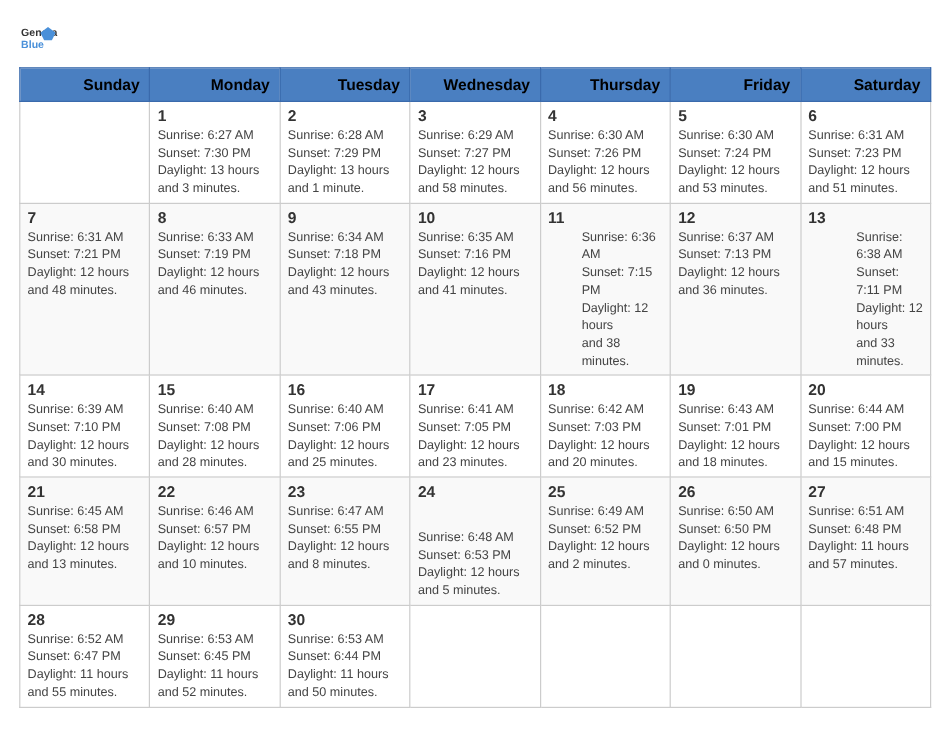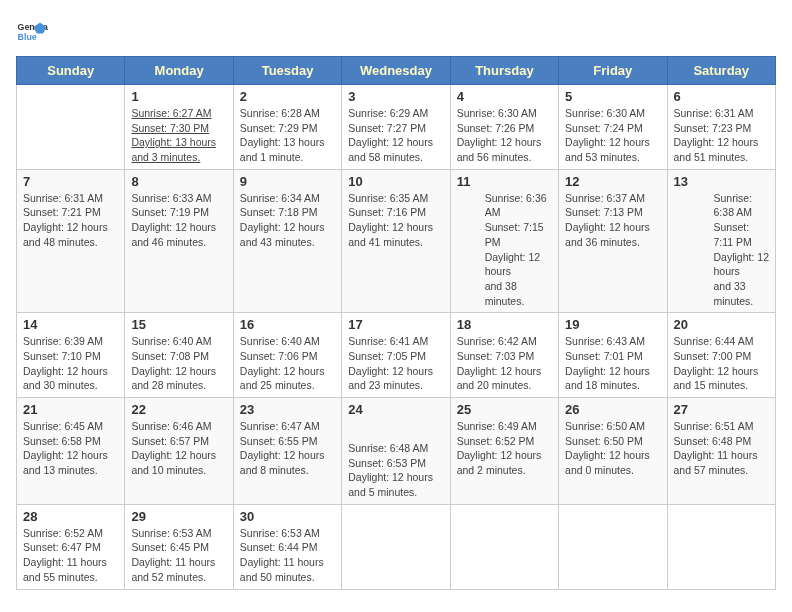--- a/index.html
+++ b/index.html
@@ -37,23 +37,23 @@
       font-size: 14px;
       color: #555;
     }
     table {
       width: 100%;
       border-collapse: collapse;
       font-size: 11px;
     }
     thead tr th {
       background-color: #4a7fc1;
-      color: #fef9c3;
+      color: #000000;
       padding: 6px 8px;
-      text-align: center;
+      text-align: right;
       font-size: 13px;
       font-weight: 600;
       border: 1px solid #3a6aac;
     }
     tbody tr td {
       border: 1px solid #ccc;
       vertical-align: top;
       padding: 4px 6px;
       height: 78px;
       width: 107px;
@@ -103,21 +103,21 @@
         <th>Thursday</th>
         <th>Friday</th>
         <th>Saturday</th>
       </tr>
   </thead>
   <tbody id="calendar-body">
   <tr>
         <td class="empty-cell"></td>
         <td>
           <span class="day-number">1</span>
-          <div class="day-info" style="white-space: pre-line; text-decoration: underline;">Sunrise: 6:27 AM
+          <div class="day-info" style="white-space: pre-line;">Sunrise: 6:27 AM
 Sunset: 7:30 PM
 Daylight: 13 hours
 and 3 minutes.</div>
         </td>
         <td>
           <span class="day-number">2</span>
           <div class="day-info" style="white-space: pre-line;">Sunrise: 6:28 AM
 Sunset: 7:29 PM
 Daylight: 13 hours
 and 1 minute.</div>

